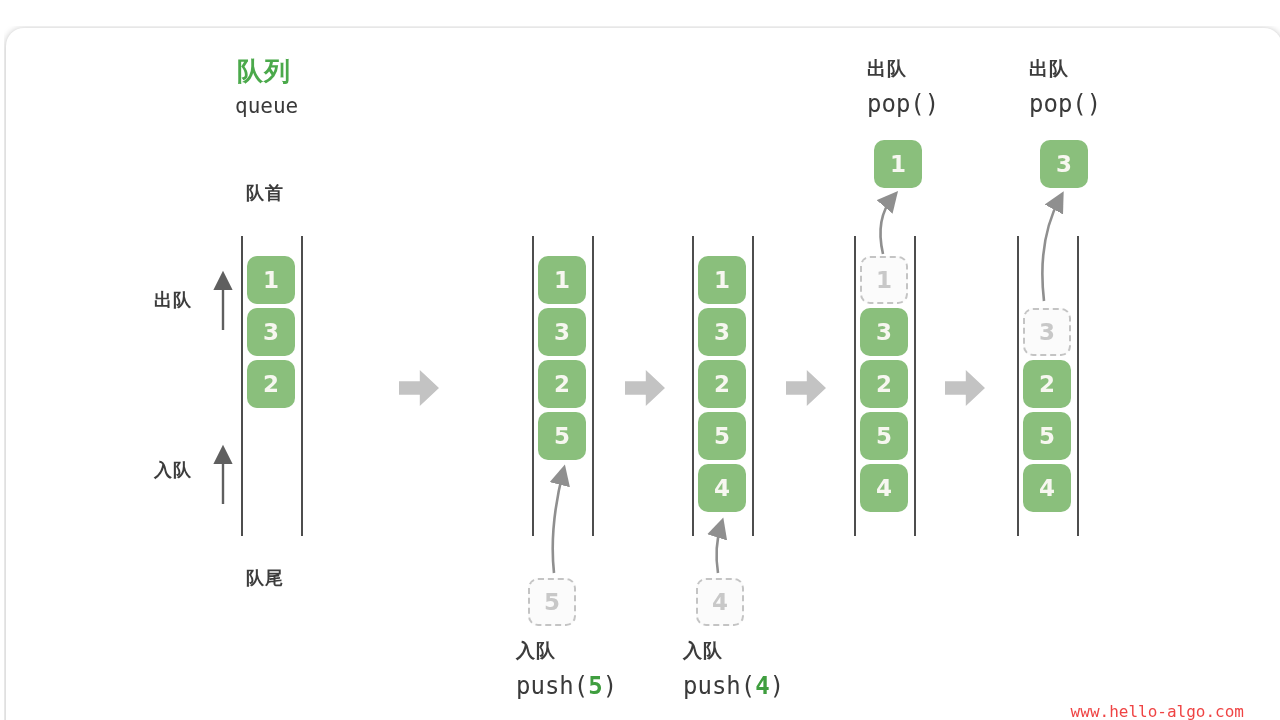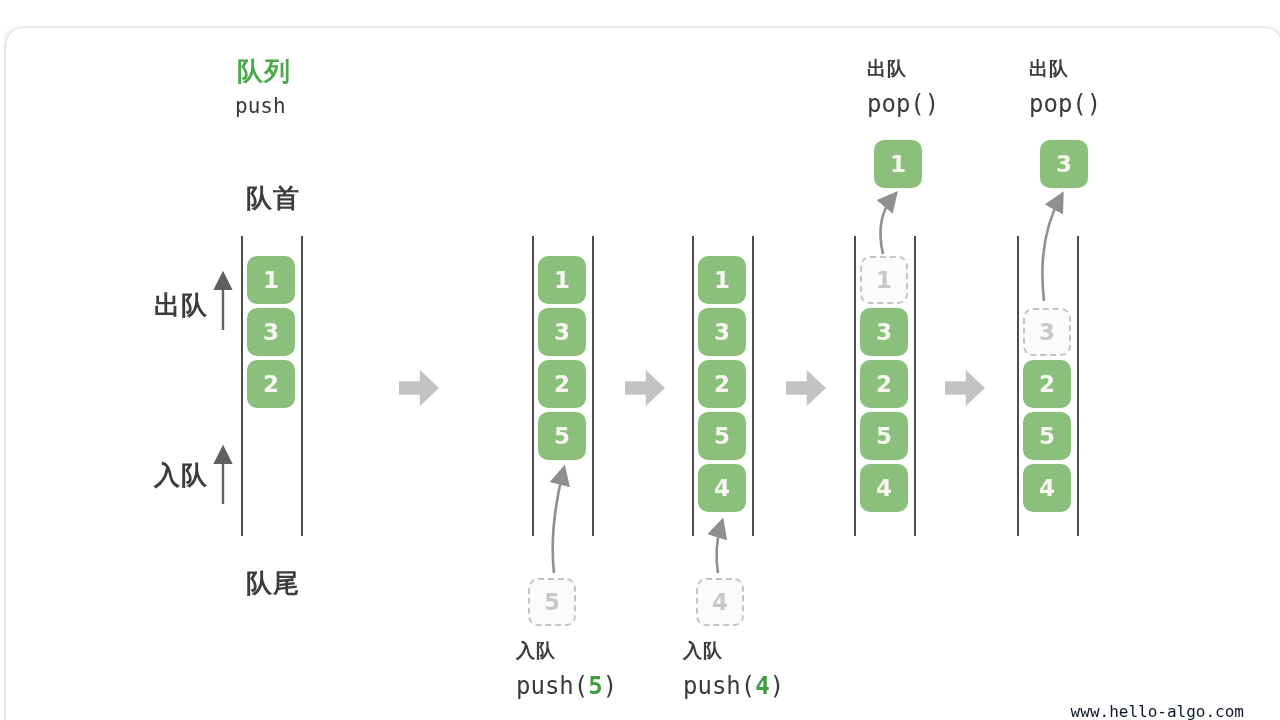--- a/index.html
+++ b/index.html
@@ -15,21 +15,21 @@
     position: absolute; left: 2px; top: 2px; width: 1276px; height: 716px;
     background: #ffffff; border-radius: 18px;
     box-shadow: 0 1px 7px rgba(0,0,0,0.28);
   }
 
   .abs { position: absolute; }
 
   .title-zh { font-size: 26px; font-weight: bold; color: #4BA94B; letter-spacing: 1px; }
   .title-en { font-size: 21px; color: #3a3a3a; font-family: "DejaVu Sans Mono", monospace; }
 
-  .side-label { font-size: 26px; font-weight: bold; color: #3C3C3C; letter-spacing: 1px; }
+  .side-label { font-size: 18px; font-weight: bold; color: #3C3C3C; letter-spacing: 1px; }
 
   .rail { width: 2px; height: 300px; background: #4d4d4d; top: 210px; }
 
   .cell {
     width: 48px; height: 48px; border-radius: 10px;
     display: flex; align-items: center; justify-content: center;
     font-size: 23px; font-weight: bold;
     font-family: "DejaVu Sans", sans-serif;
   }
   .cell.solid { background: #8ABF7C; color: #F7F7F0; }
@@ -44,31 +44,31 @@
 
   .block-arrow {
     width: 40px; height: 36px; background: #C3C3C3;
     clip-path: polygon(0% 31%, 52% 31%, 52% 0%, 100% 50%, 52% 100%, 52% 69%, 0% 69%);
   }
 
   .svg-overlay { position: absolute; left: 0; top: 0; width: 1280px; height: 720px; pointer-events: none; }
 
   .watermark {
     font-family: "DejaVu Sans Mono", monospace;
-    font-size: 16px; color: #0f172a;
+    font-size: 16px; color: #ef4444;
   }
 </style>
 </head>
 <body>
 
 <div class="canvas">
   <div class="card"></div>
 
   <div class="abs title-zh" style="left:233px; top:28px;">队列</div>
-  <div class="abs title-en" style="left:231px; top:68px;">push</div>
+  <div class="abs title-en" style="left:231px; top:68px;">queue</div>
 
   <div class="abs side-label" style="left:242px; top:155px;">队首</div>
   <div class="abs side-label" style="left:150px; top:262px;">出队</div>
   <div class="abs side-label" style="left:150px; top:432px;">入队</div>
   <div class="abs side-label" style="left:242px; top:540px;">队尾</div>
 
   <div class="abs rail" style="left:237px;"></div>
   <div class="abs rail" style="left:297px;"></div>
 
   <div class="abs rail" style="left:528px;"></div>

